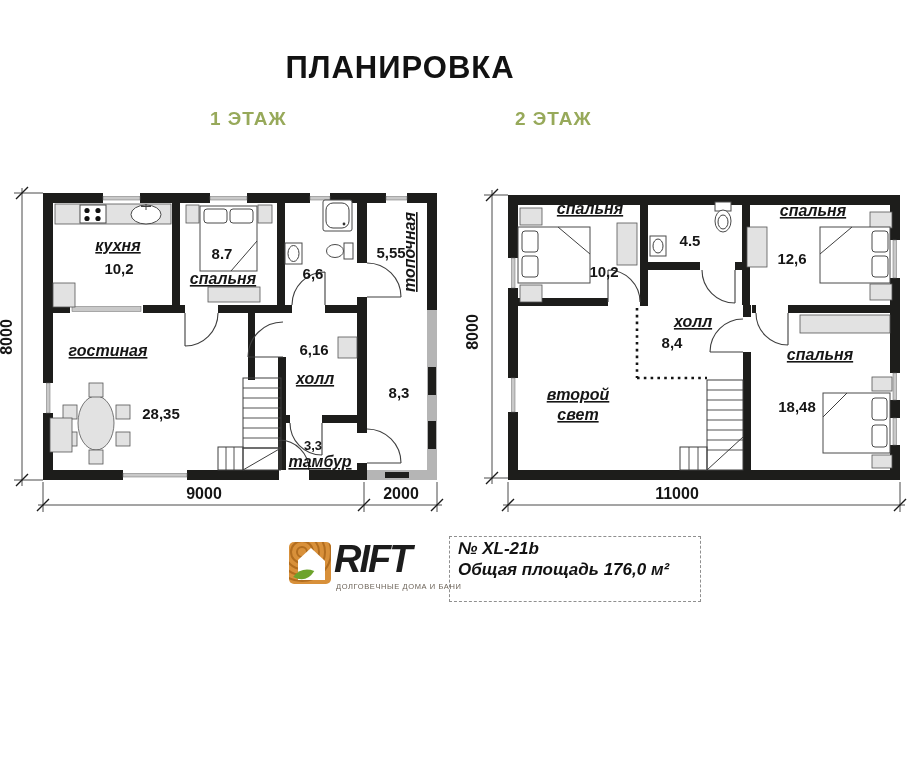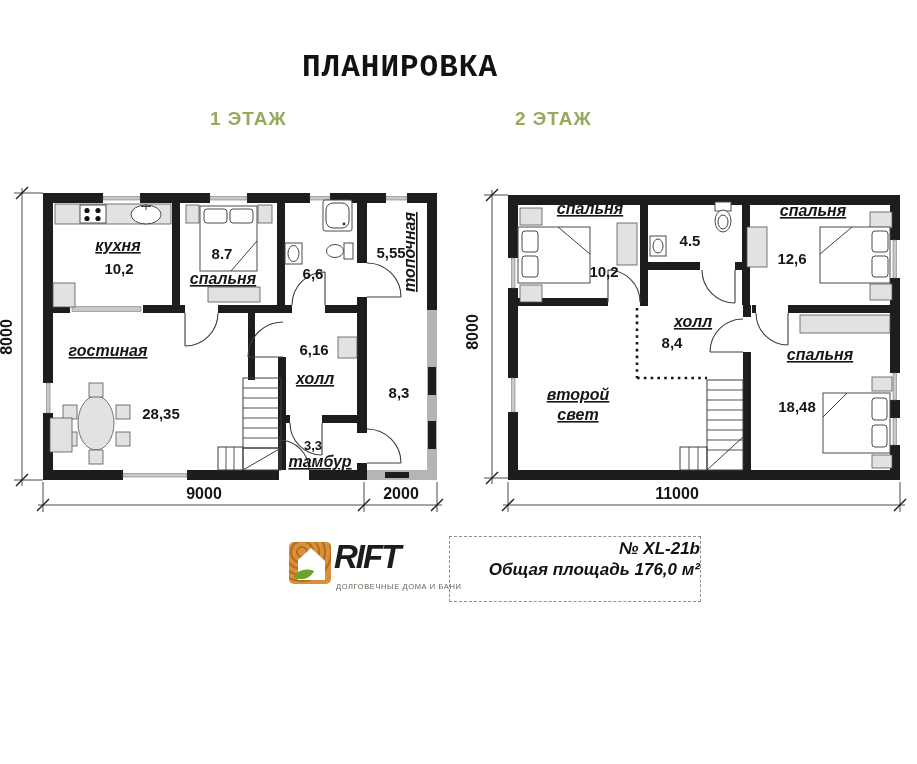--- a/index.html
+++ b/index.html
@@ -1,42 +1,42 @@
 <!DOCTYPE html>
 <html><head>
 <meta charset="utf-8">
 <style>
   html,body{margin:0;padding:0;}
   body{width:917px;height:764px;background:#fff;position:relative;overflow:hidden;
        font-family:"Liberation Sans","DejaVu Sans",sans-serif;color:#161616;}
   .abs{position:absolute;}
-  .title{left:250px;top:50px;width:300px;text-align:center;font-size:31px;font-weight:800;letter-spacing:1px;color:#121212;font-family:Liberation Mono, monospace;}
+  .title{left:250px;top:50px;width:300px;text-align:center;font-size:31px;font-weight:800;letter-spacing:1px;color:#121212;}
   .floor-label{font-size:19px;font-weight:bold;color:#97a95a;letter-spacing:1px;}
   #floor1-label{left:210px;top:108px;text-align:right;}
   #floor2-label{left:515px;top:108px;}
   svg text{font-family:"Liberation Sans","DejaVu Sans",sans-serif;}
   .rname{font-size:16px;font-weight:bold;font-style:italic;text-decoration:underline;fill:#161616;}
   .rarea{font-size:15px;font-weight:bold;fill:#161616;}
   .dimt{font-size:16px;font-weight:bold;fill:#161616;}
   .wall{fill:#1d1d1b;}
   .gwall{fill:#b5b5b5;}
   .gap{fill:#ffffff;}
   .sill{fill:#c9c9c9;stroke:#6a6a6a;stroke-width:0.5;}
   .furn{fill:#e2e2e2;stroke:#555;stroke-width:0.8;}
   .wfurn{fill:#ffffff;stroke:#4a4a4a;stroke-width:1;}
   .thin{stroke:#3f3f3f;fill:none;stroke-width:1;}
   .door{stroke:#3f3f3f;fill:none;stroke-width:1.1;}
   .tread{stroke:#3f3f3f;stroke-width:0.9;}
   .dim{stroke:#4a4a4a;stroke-width:1;fill:none;}
   .tick{stroke:#1a1a1a;stroke-width:1.4;}
   .rail{stroke:#141414;stroke-width:2.6;stroke-dasharray:2.6 4.2;fill:none;}
-  .brand{left:334px;top:538px;font-size:33px;font-weight:800;font-style:italic;letter-spacing:-2px;color:#1c1c1c;text-align:right;}
+  .brand{left:334px;top:538px;font-size:38px;font-weight:800;font-style:italic;letter-spacing:-2px;color:#1c1c1c;text-align:right;}
   .tagline{left:336px;top:582px;font-size:7.5px;color:#6b6257;letter-spacing:0.6px;}
   .infobox{left:449px;top:536px;width:242px;height:62px;border:1.5px dashed #8f8f8f;
-           padding:2px 0 0 8px;font-size:17px;font-weight:bold;font-style:italic;line-height:1.22;color:#121212;text-align:right;}
+           padding:2px 0 0 8px;font-size:17px;font-weight:bold;font-style:italic;line-height:1.22;color:#121212;}
 </style>
 </head>
 <body>
 
 <div class="abs title">ПЛАНИРОВКА</div>
 <div class="abs floor-label" id="floor1-label">1 ЭТАЖ</div>
 <div class="abs floor-label" id="floor2-label">2 ЭТАЖ</div>
 
 <svg class="abs" style="left:0;top:178px" width="460" height="352" viewBox="0 178 460 352">
   <g>

